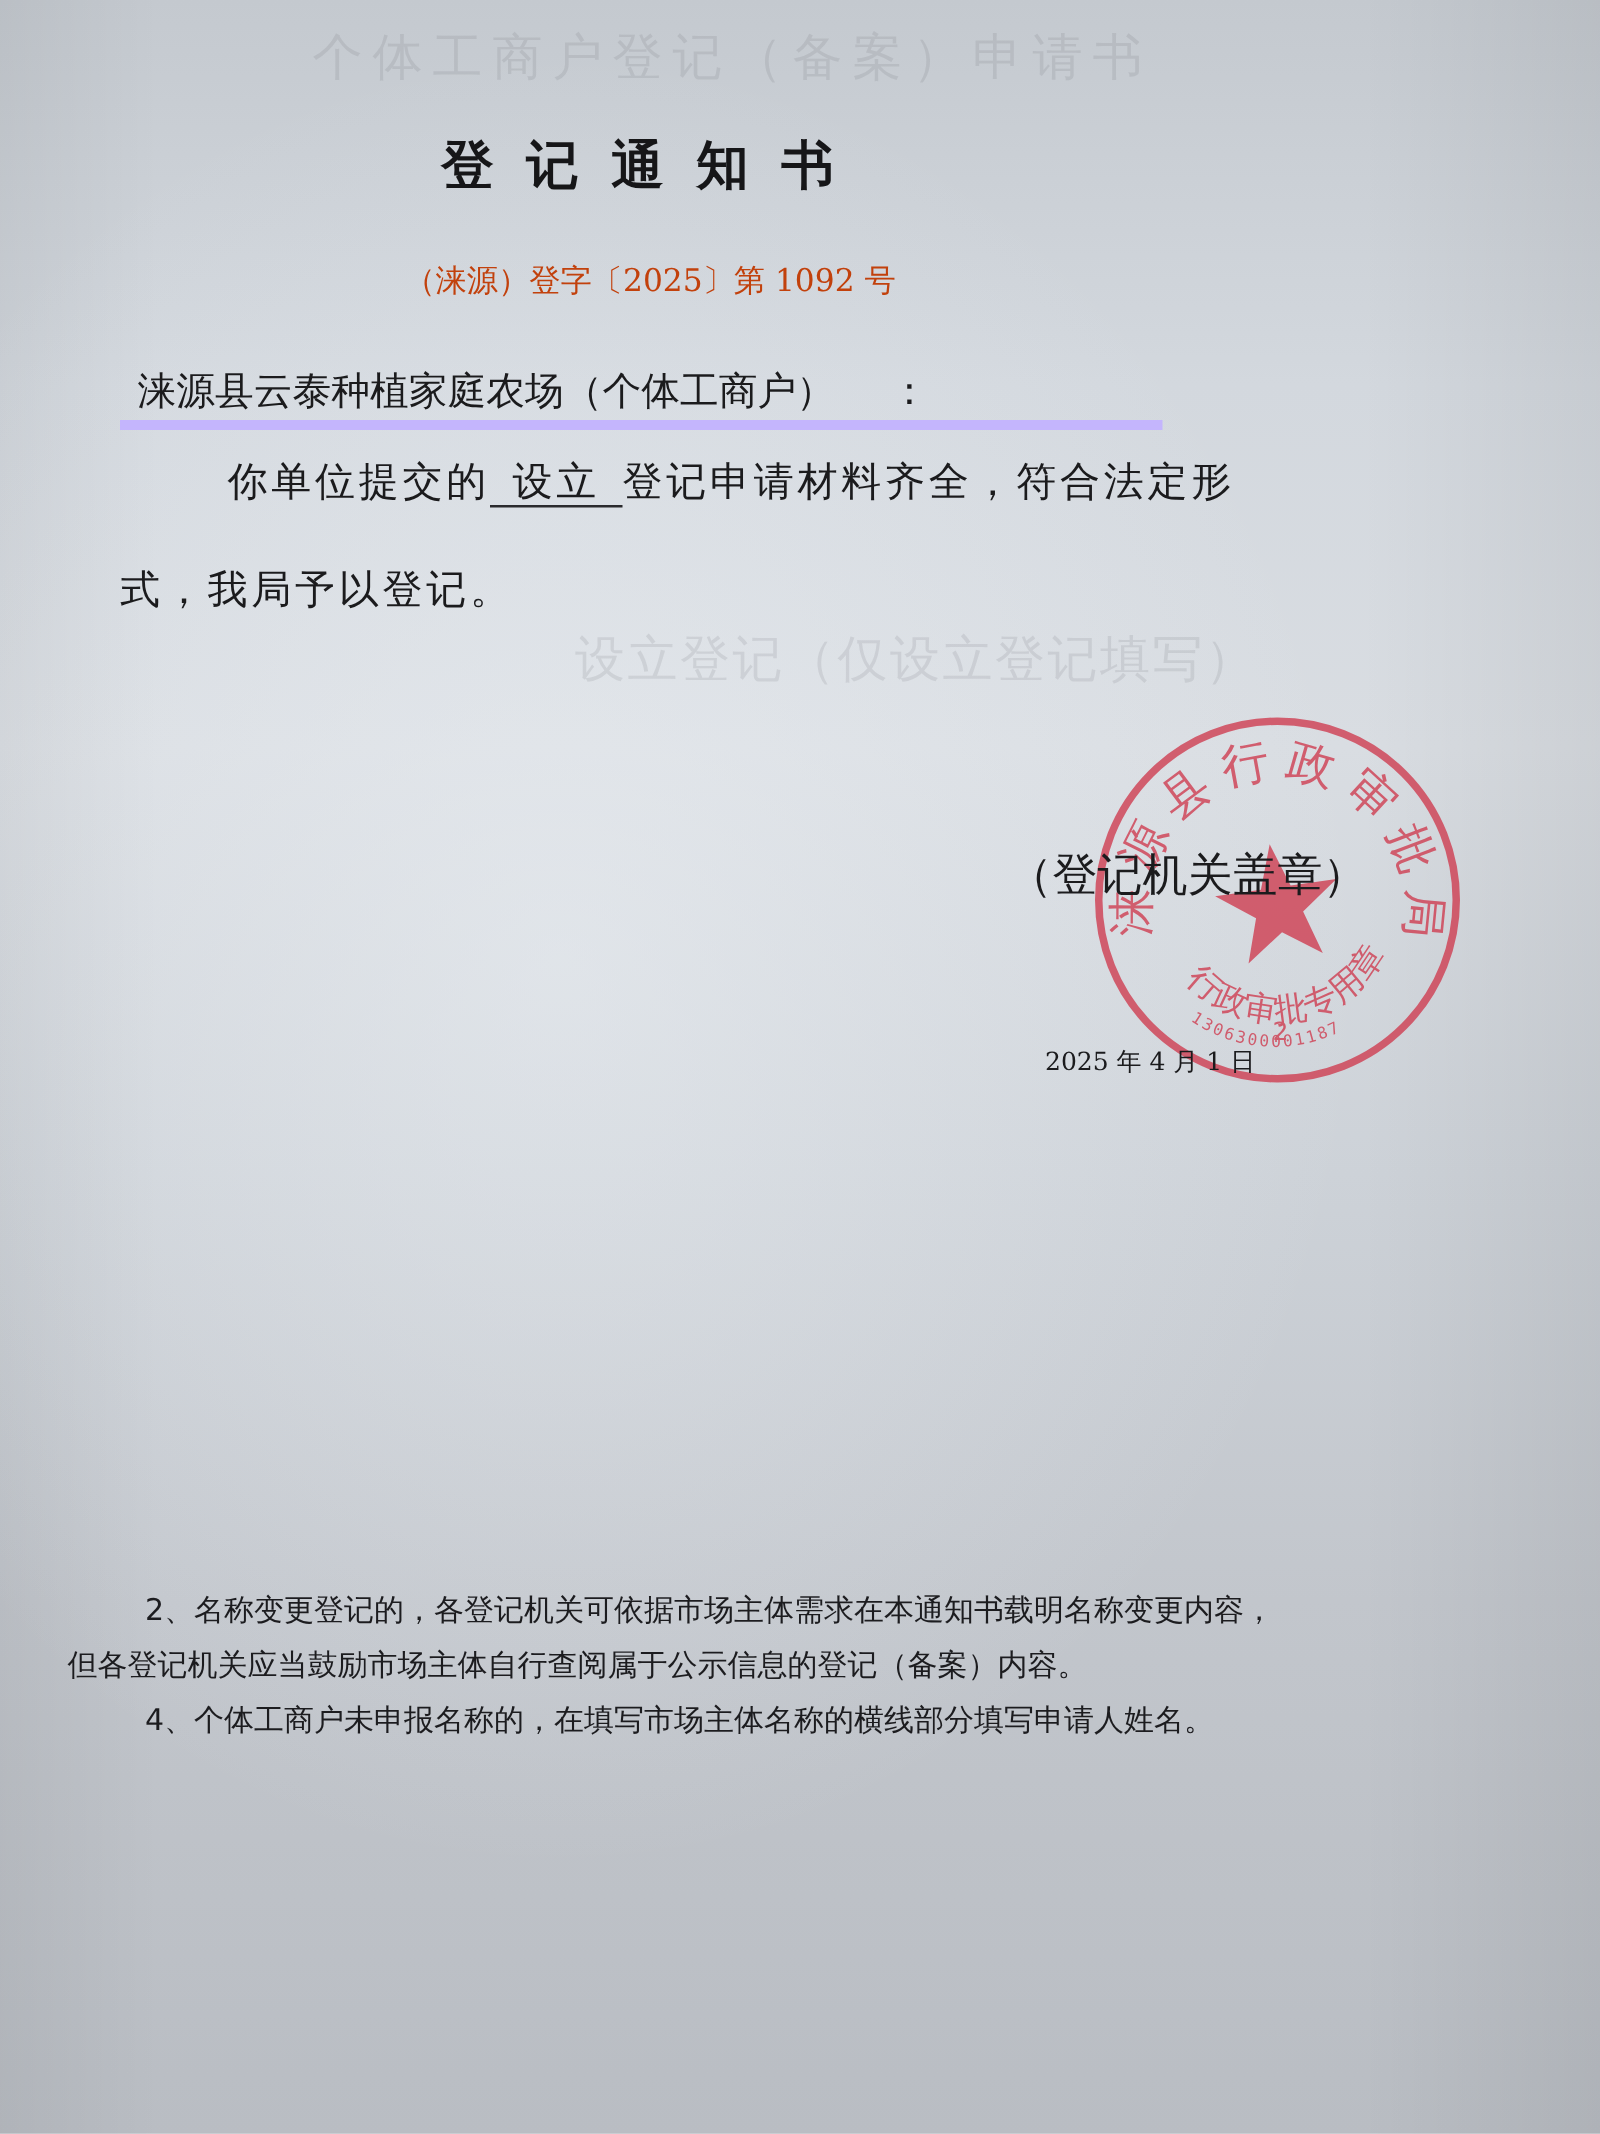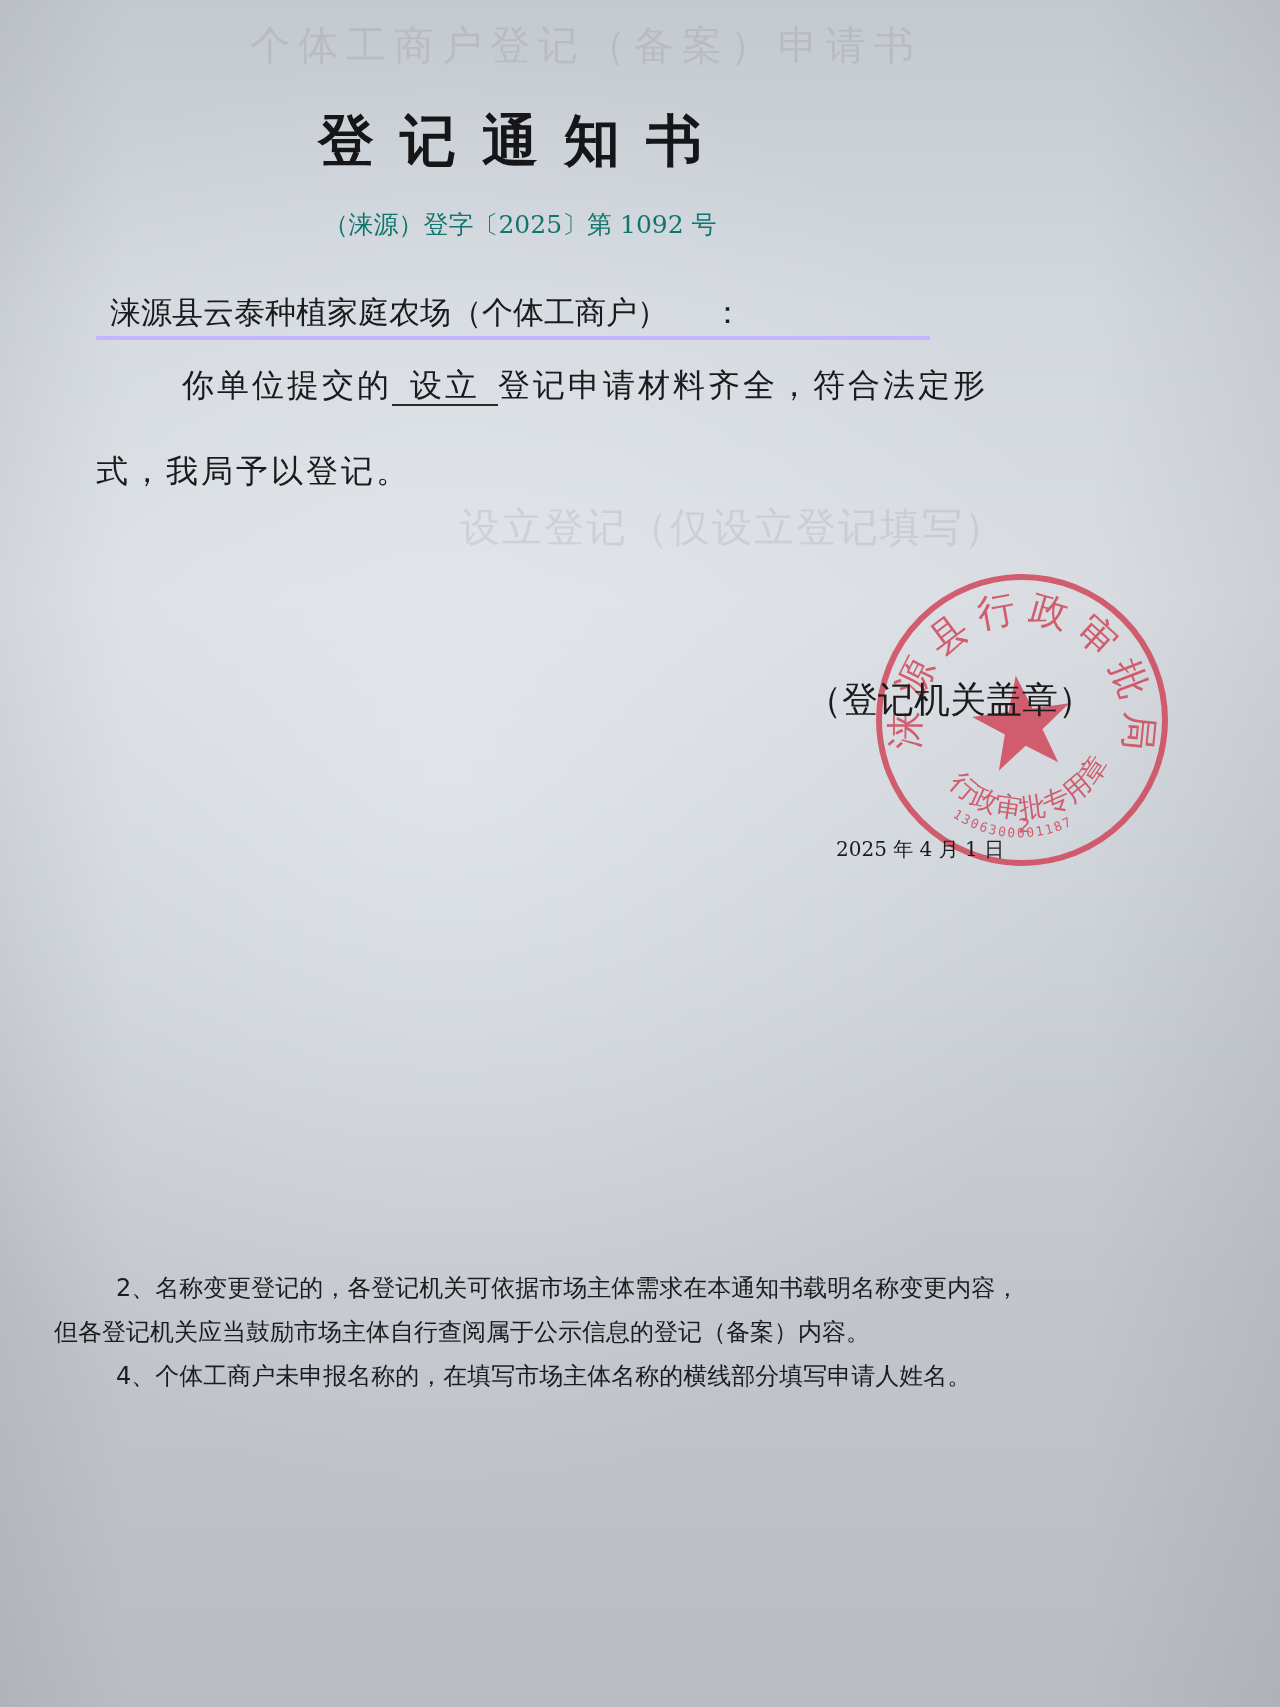--- a/index.html
+++ b/index.html
@@ -30,42 +30,42 @@
       pointer-events: none;
     }
     .title {
       position: absolute;
       left: 0;
       width: 1020px;
       top: 104px;
       text-align: center;
       font-family: "DejaVu Sans", sans-serif;
       font-weight: bold;
-      font-size: 56px;
+      font-size: 42px;
       letter-spacing: 26px;
       text-indent: 26px;
       color: #161618;
     }
     .docno {
       position: absolute;
       left: 0;
       width: 1040px;
       top: 208px;
       text-align: center;
       font-size: 25px;
-      color: #0f766e;
+      color: #c2410c;
     }
     .recipient {
       position: absolute;
       left: 96px;
       top: 292px;
       width: 820px;
       font-family: "DejaVu Sans", sans-serif;
       font-size: 31px;
-      border-bottom: 4px solid #c4b5fd;
+      border-bottom: 8px solid #c4b5fd;
       padding-left: 14px;
       padding-bottom: 2px;
       white-space: nowrap;
     }
     .recipient .colon {
       margin-left: 44px;
     }
     .body-line {
       position: absolute;
       font-family: "DejaVu Sans", sans-serif;

